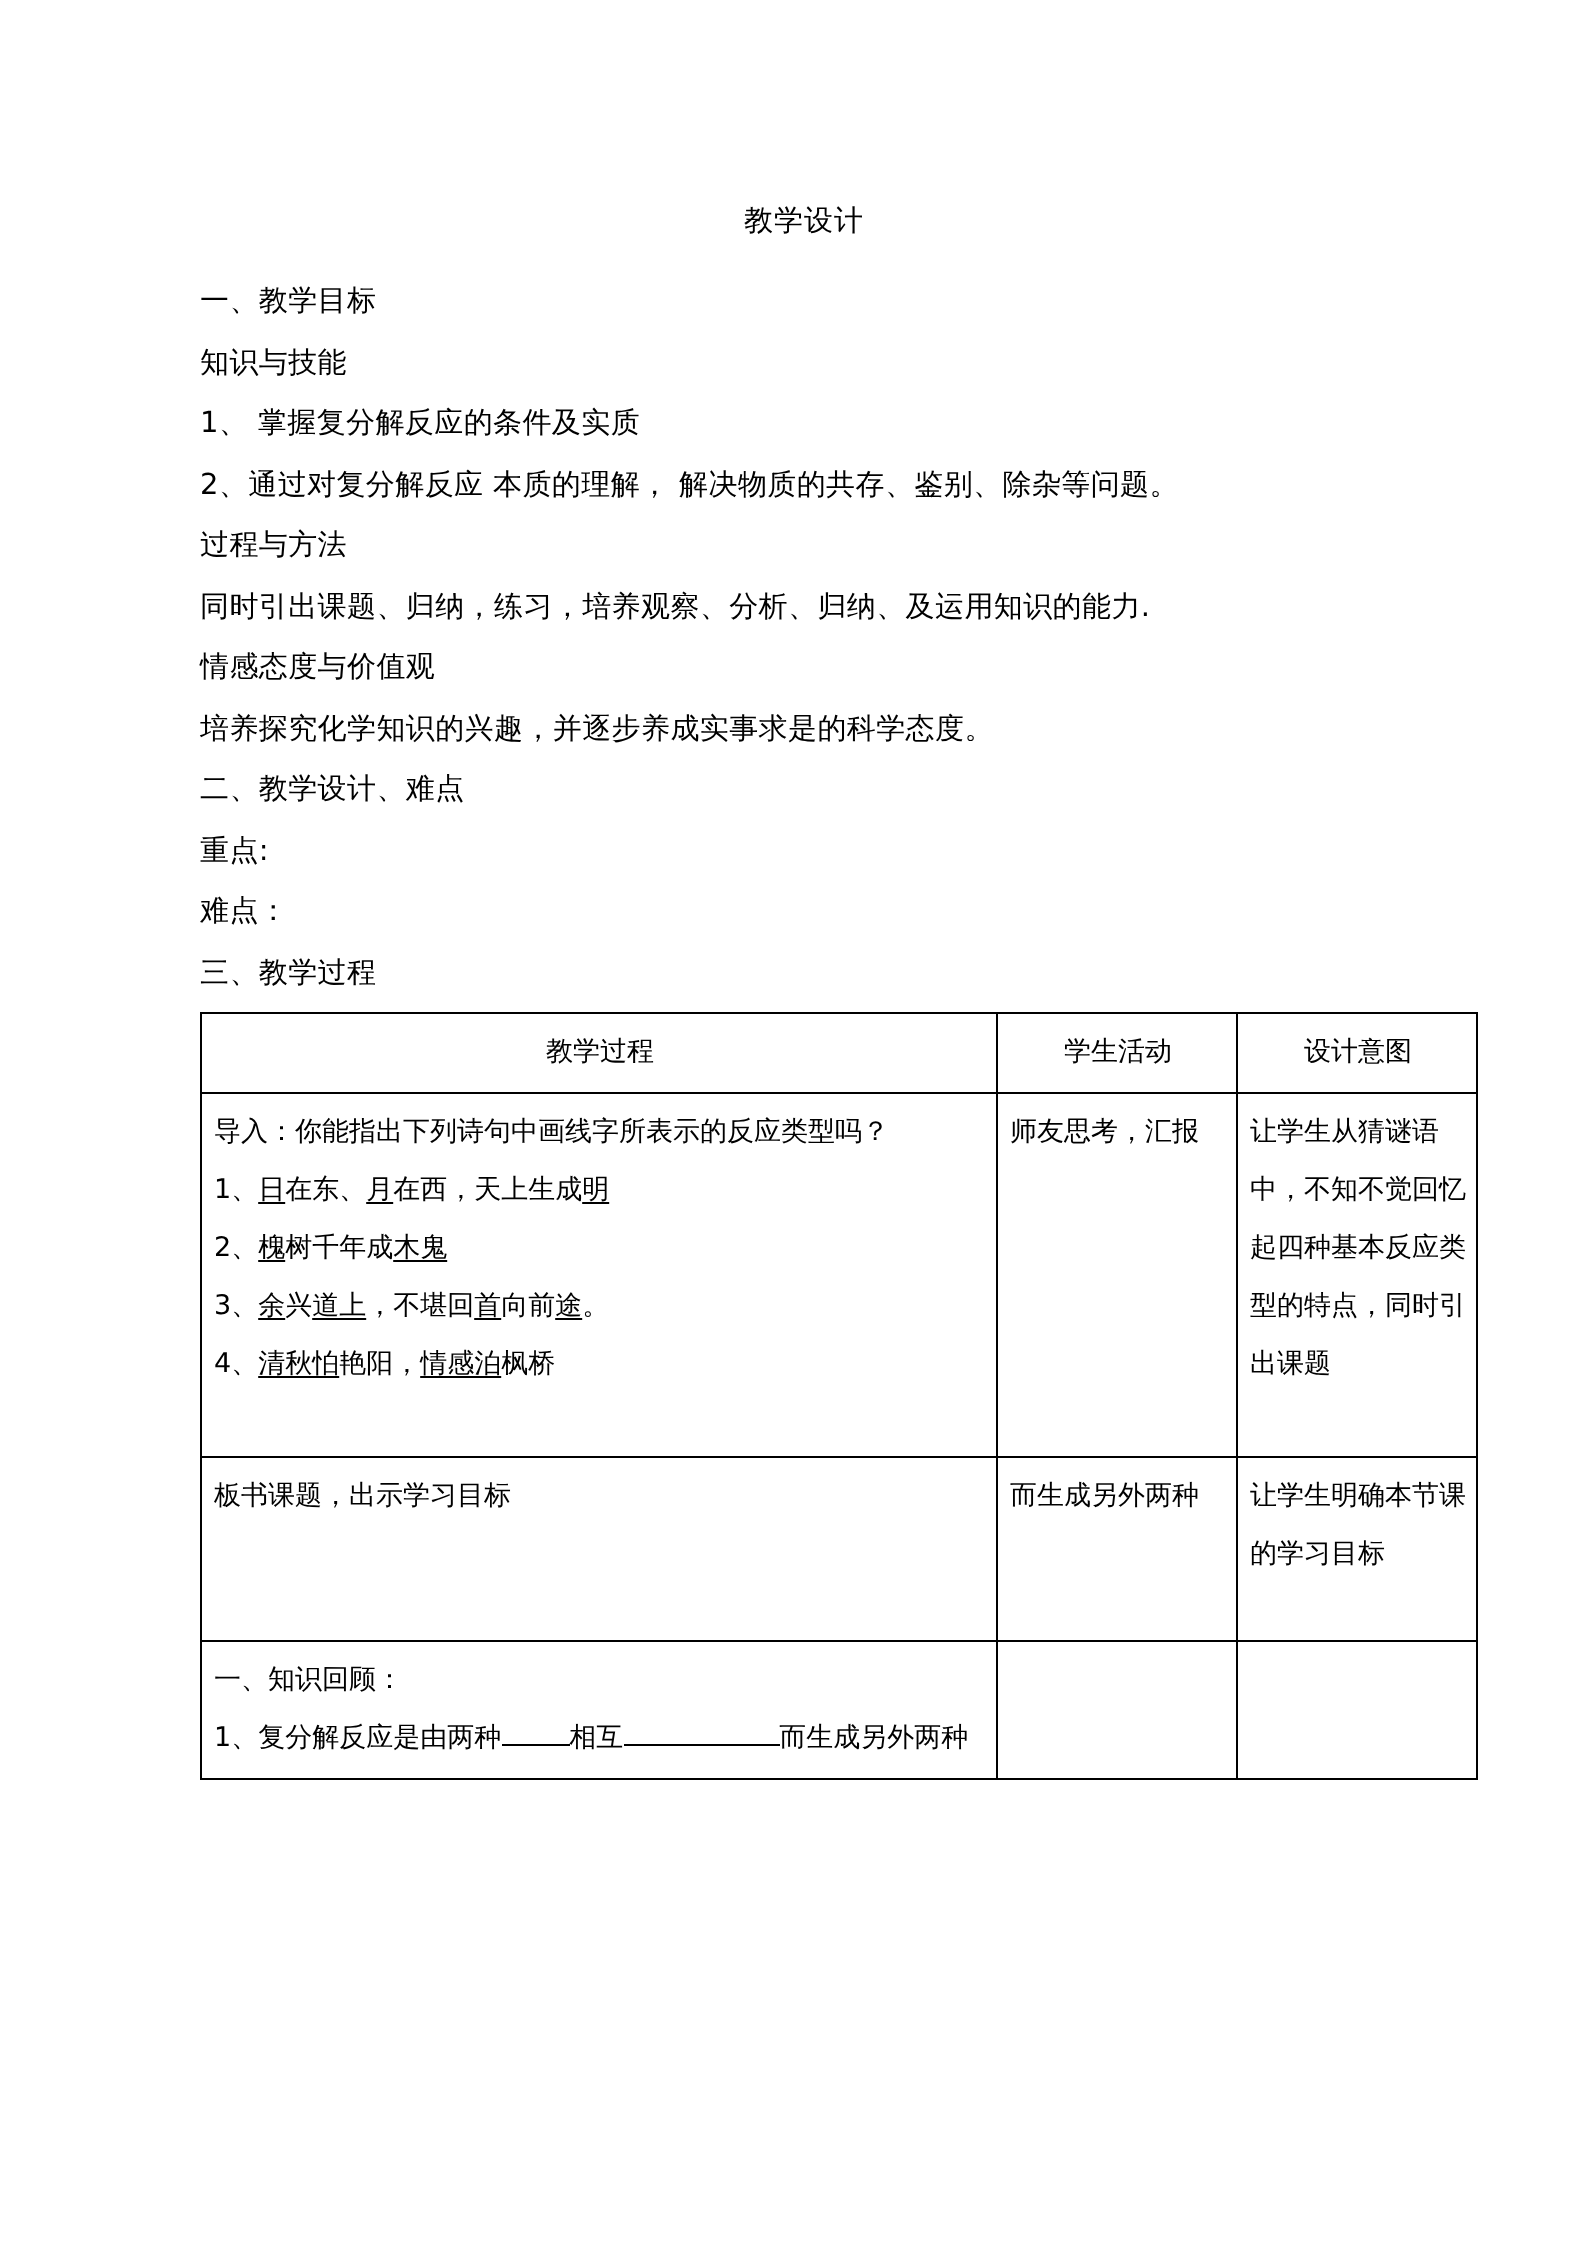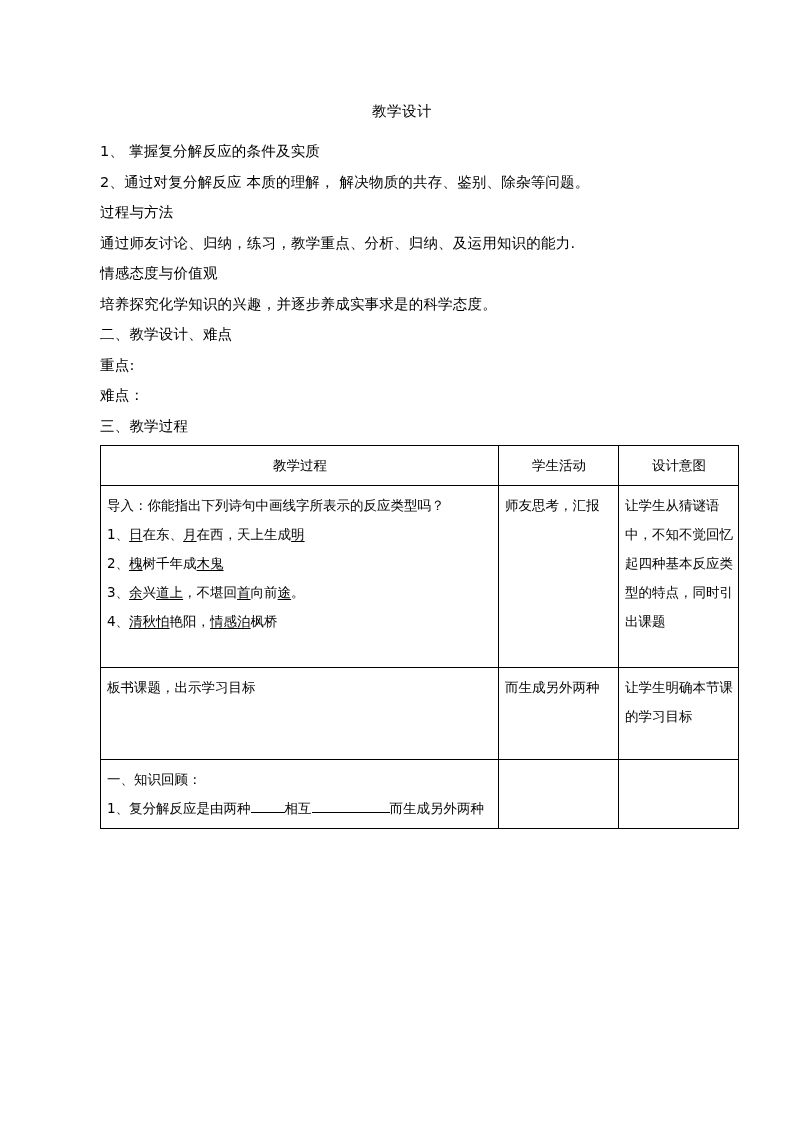--- a/index.html
+++ b/index.html
@@ -81,24 +81,26 @@
   .row-tall-2 { height: 92px; }
   .row-tall-3 { height: 62px; }
 </style>
 </head>
 <body>
 
 <div class="page">
 
   <div class="doc-title">教学设计</div>
 
+  <p class="para">一、教学目标</p>
+  <p class="para">知识与技能</p>
   <p class="para">1、 掌握复分解反应的条件及实质</p>
   <p class="para">2、通过对复分解反应 本质的理解， 解决物质的共存、鉴别、除杂等问题。</p>
   <p class="para">过程与方法</p>
-  <p class="para">通过师友讨论、归纳，练习，教学重点、分析、归纳、及运用知识的能力.</p>
+  <p class="para">同时引出课题、归纳，练习，培养观察、分析、归纳、及运用知识的能力.</p>
   <p class="para">情感态度与价值观</p>
   <p class="para">培养探究化学知识的兴趣，并逐步养成实事求是的科学态度。</p>
   <p class="para">二、教学设计、难点</p>
   <p class="para">重点:</p>
   <p class="para">难点：</p>
   <p class="para">三、教学过程</p>
 
   <div class="tbl-wrap">
     <table class="lesson-table">
       <thead>

